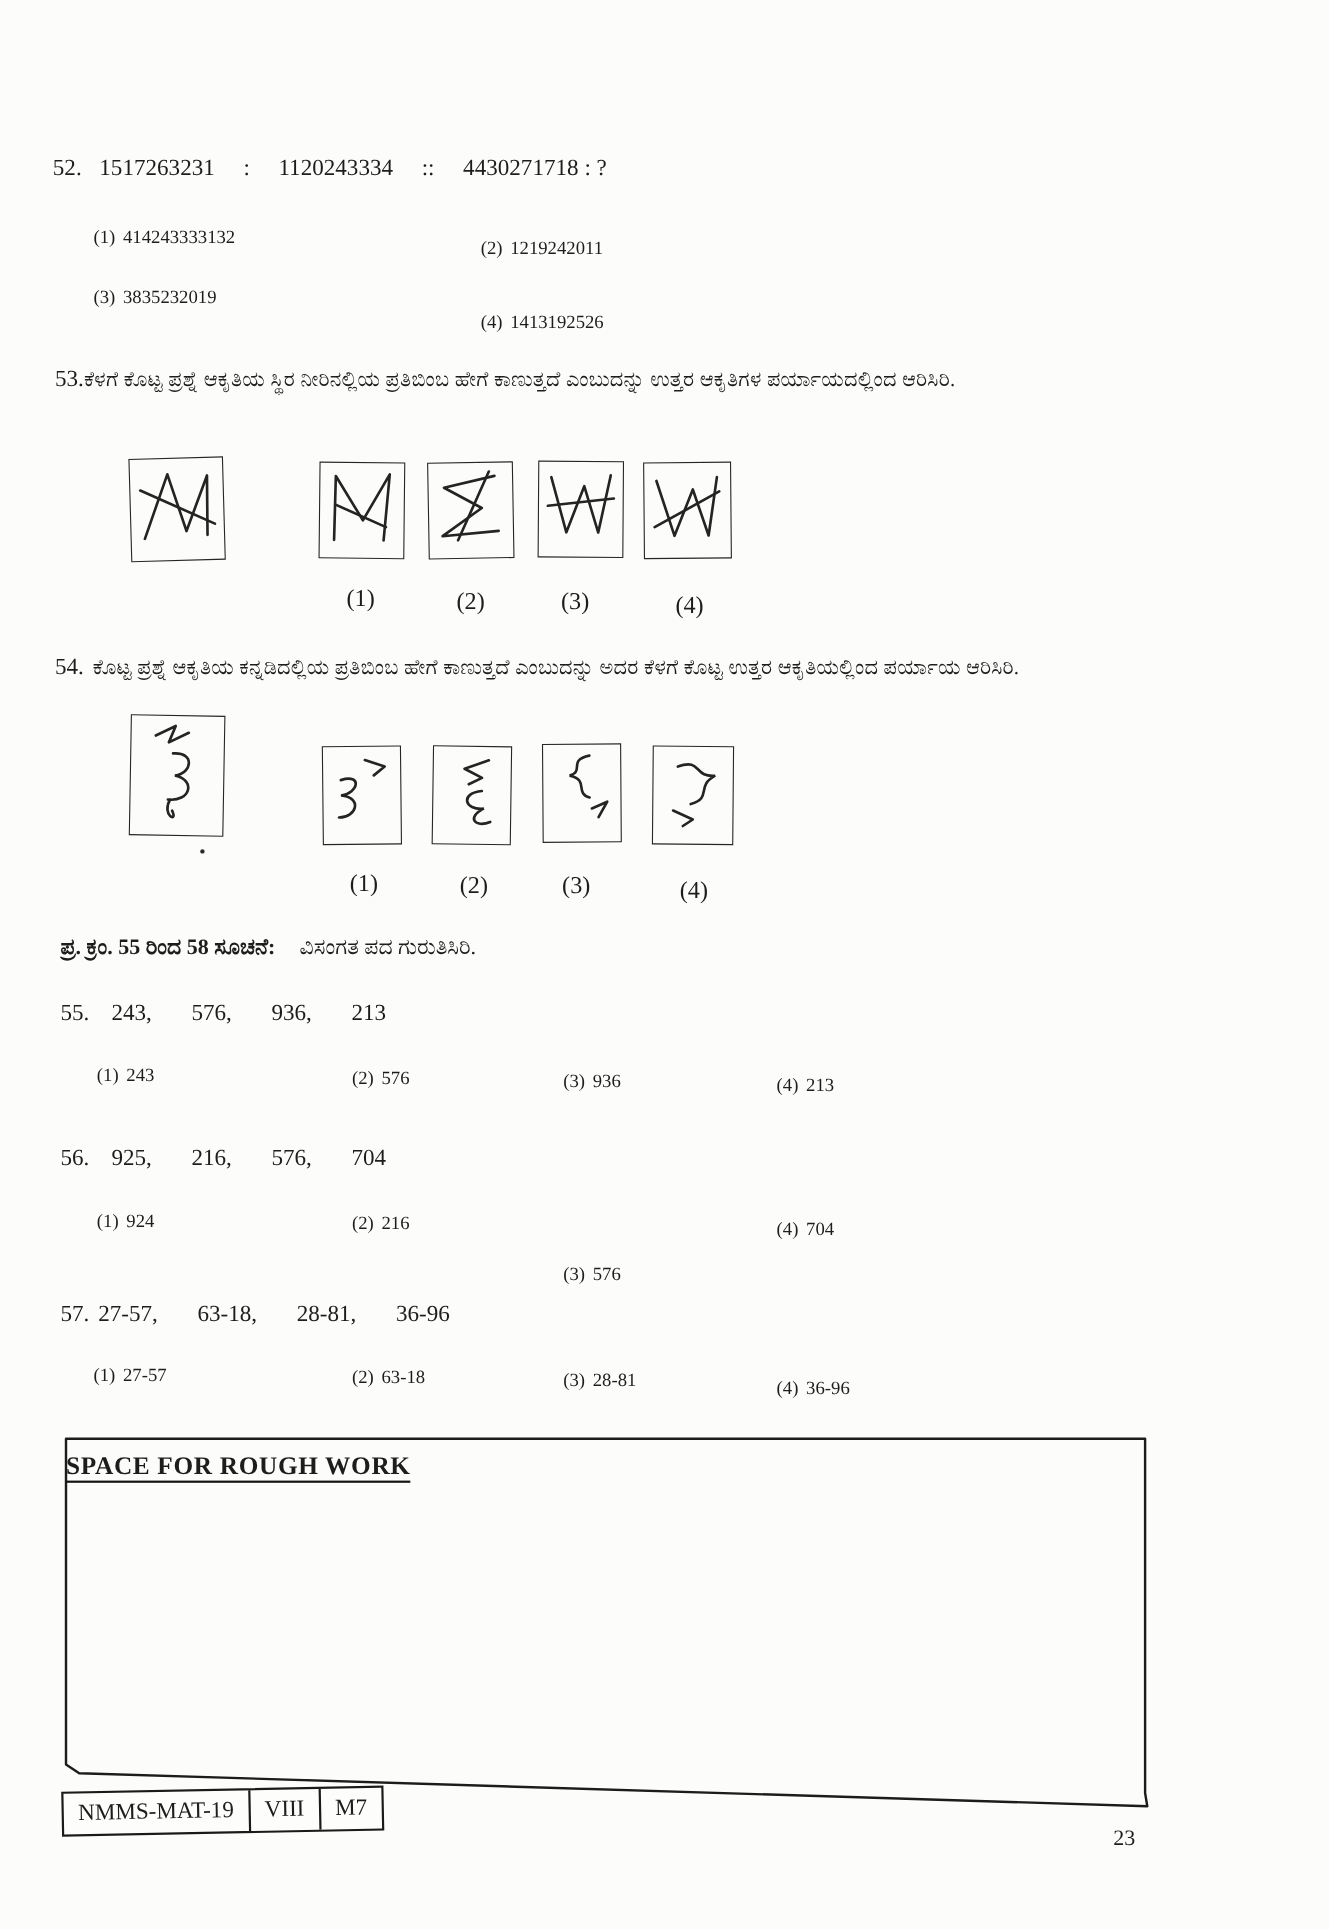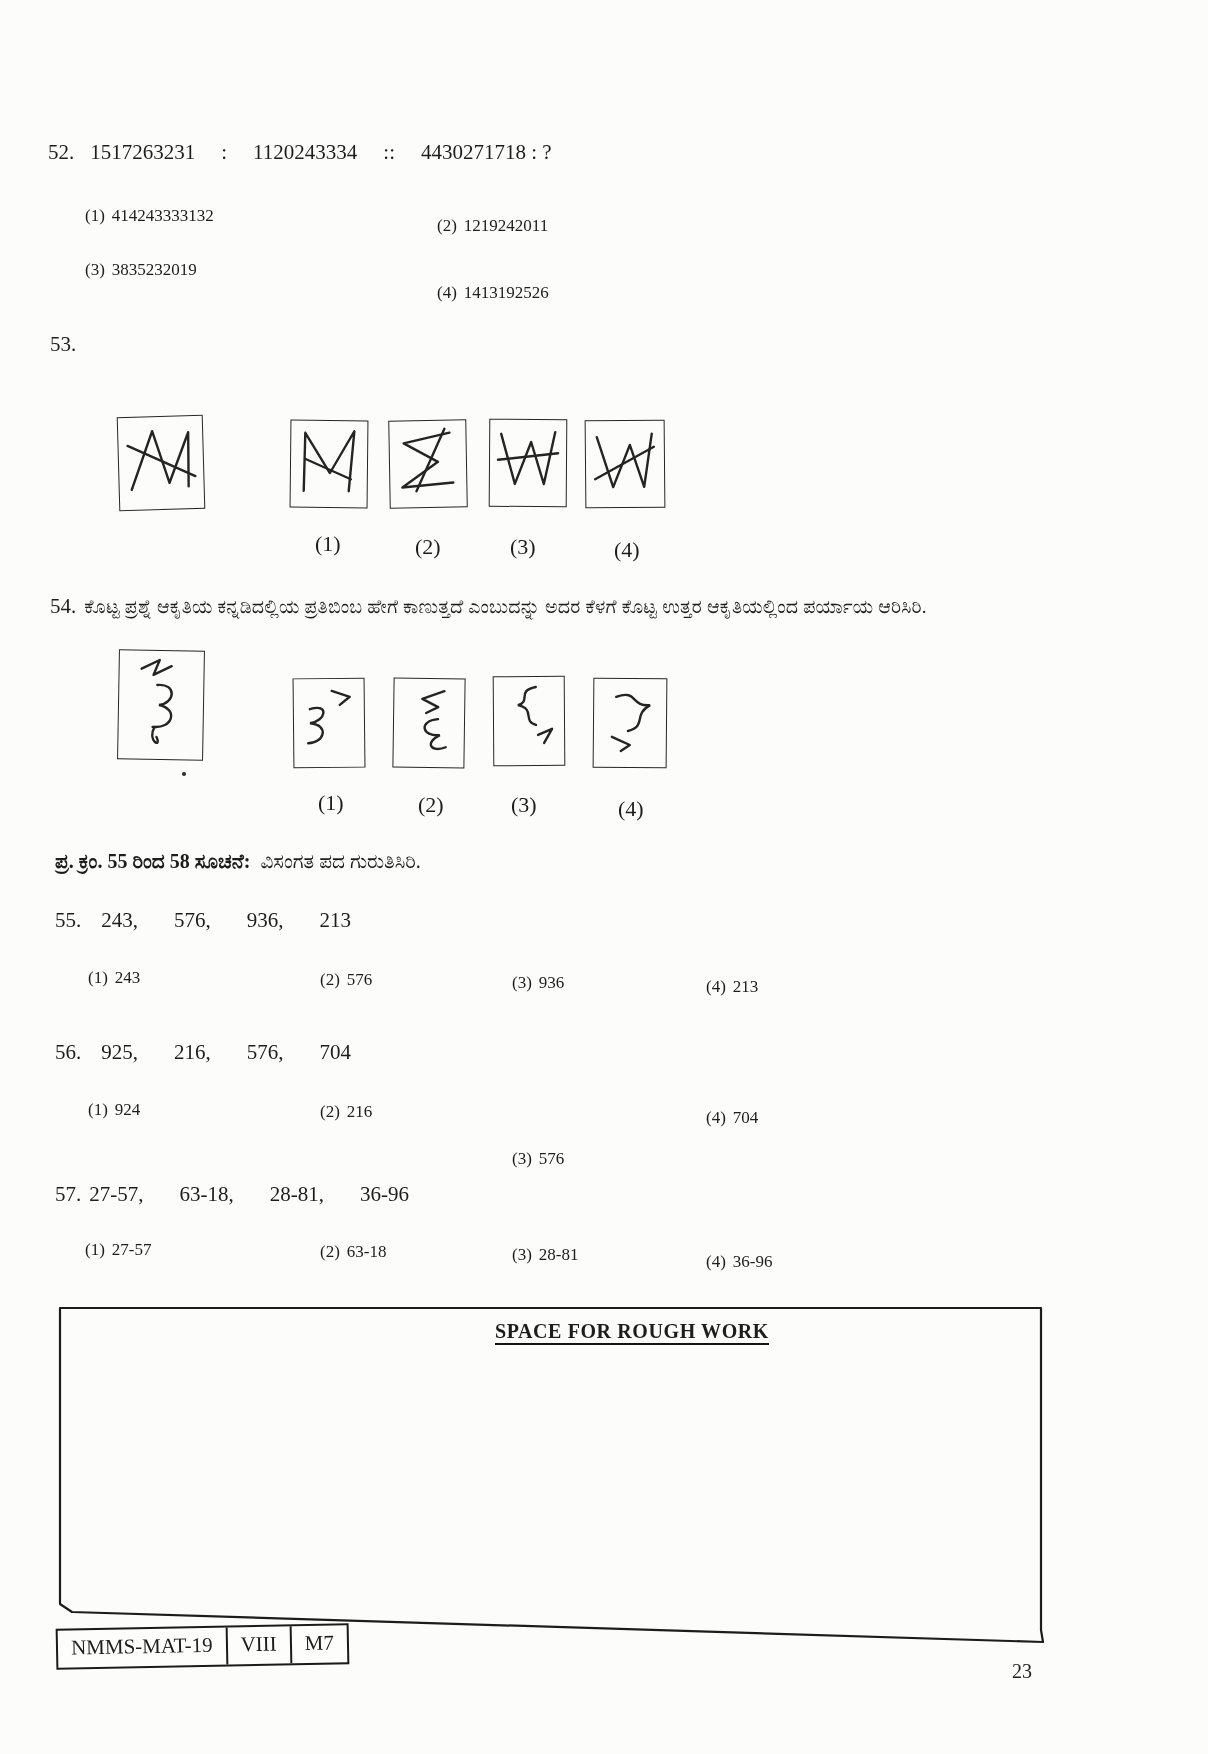--- a/index.html
+++ b/index.html
@@ -12,25 +12,25 @@
   .row{display:flex;align-items:baseline}
   .qnum{font-size:21px}
   .stem{font-size:21px}
   .kn{font-size:19px;letter-spacing:.2px}
   .opt{position:absolute;font-size:17px;white-space:nowrap}
   .opt .lbl{margin-right:7px}
   .figbox{position:absolute;border:1.7px solid #262626;background:transparent}
   .figbox svg{width:100%;height:100%;display:block}
   .figlabel{position:absolute;font-size:22px}
   .inst{font-size:20px}
-  .inst .b{font-weight:bold;margin-right:10px}
+  .inst .b{font-weight:bold;margin-right:22px}
   .items span{margin-right:36px}
   .items .n{margin-right:20px}
-  .rw-title{position:absolute;left:60px;top:1320px;width:1144px;text-align:center;
-    font-weight:bold;font-size:20px;letter-spacing:.6px}
+  .rw-title{position:absolute;left:60px;top:1320px;width:1144px;
+    font-weight:bold;font-size:23px;letter-spacing:.6px}
   .rw-title span{border-bottom:2.2px solid #141414;padding-bottom:1px}
   .codes{position:absolute;left:56px;top:1626px;display:flex;border:2.2px solid #1a1a1a;
     transform:rotate(-1.1deg);background:#fdfdfc}
   .codes .cell{border-right:2.2px solid #1a1a1a;padding:5px 13px 7px;font-size:21px}
   .codes .cell:last-child{border-right:none}
   .pageno{position:absolute;left:1012px;top:1660px;font-size:20px}
   .dot{position:absolute;width:4px;height:4px;border-radius:50%;background:#2a2a2a}
   .outline-svg{position:absolute;left:0;top:0;pointer-events:none}
 </style>
 </head>
@@ -52,20 +52,21 @@
 </div>
 <div class="opt" style="left:85px;top:260px">
   <span class="lbl">(3)</span><span>3835232019</span>
 </div>
 <div class="opt" style="left:437px;top:283px">
   <span class="lbl">(4)</span><span>1413192526</span>
 </div>
 
 <div class="abs row" style="left:50px;top:332px">
   <span class="qnum" style="margin-right:0">53.</span>
+  <span class="kn">ಕೆಳಗೆ ಕೊಟ್ಟ ಪ್ರಶ್ನೆ ಆಕೃತಿಯ ಸ್ಥಿರ ನೀರಿನಲ್ಲಿಯ ಪ್ರತಿಬಿಂಬ ಹೇಗೆ ಕಾಣುತ್ತದೆ ಎಂಬುದನ್ನು ಉತ್ತರ ಆಕೃತಿಗಳ ಪರ್ಯಾಯದಲ್ಲಿಂದ ಆರಿಸಿರಿ.</span>
 </div>
 
 <div class="figbox" style="left:118px;top:416px;width:84px;height:92px;transform:rotate(-1.6deg)">
   <svg viewBox="0 0 84 92">
     <path d="M12 72 L34 14 L50 66 L70 16 L69 70" fill="none" stroke="#242424" stroke-width="2.4" stroke-linecap="round" stroke-linejoin="round"></path>
     <path d="M9 28 L76 60" fill="none" stroke="#242424" stroke-width="2.4" stroke-linecap="round"></path>
   </svg>
 </div>
 <div class="figbox" style="left:290px;top:420px;width:76px;height:86px;transform:rotate(.6deg)">
   <svg viewBox="0 0 76 86">

